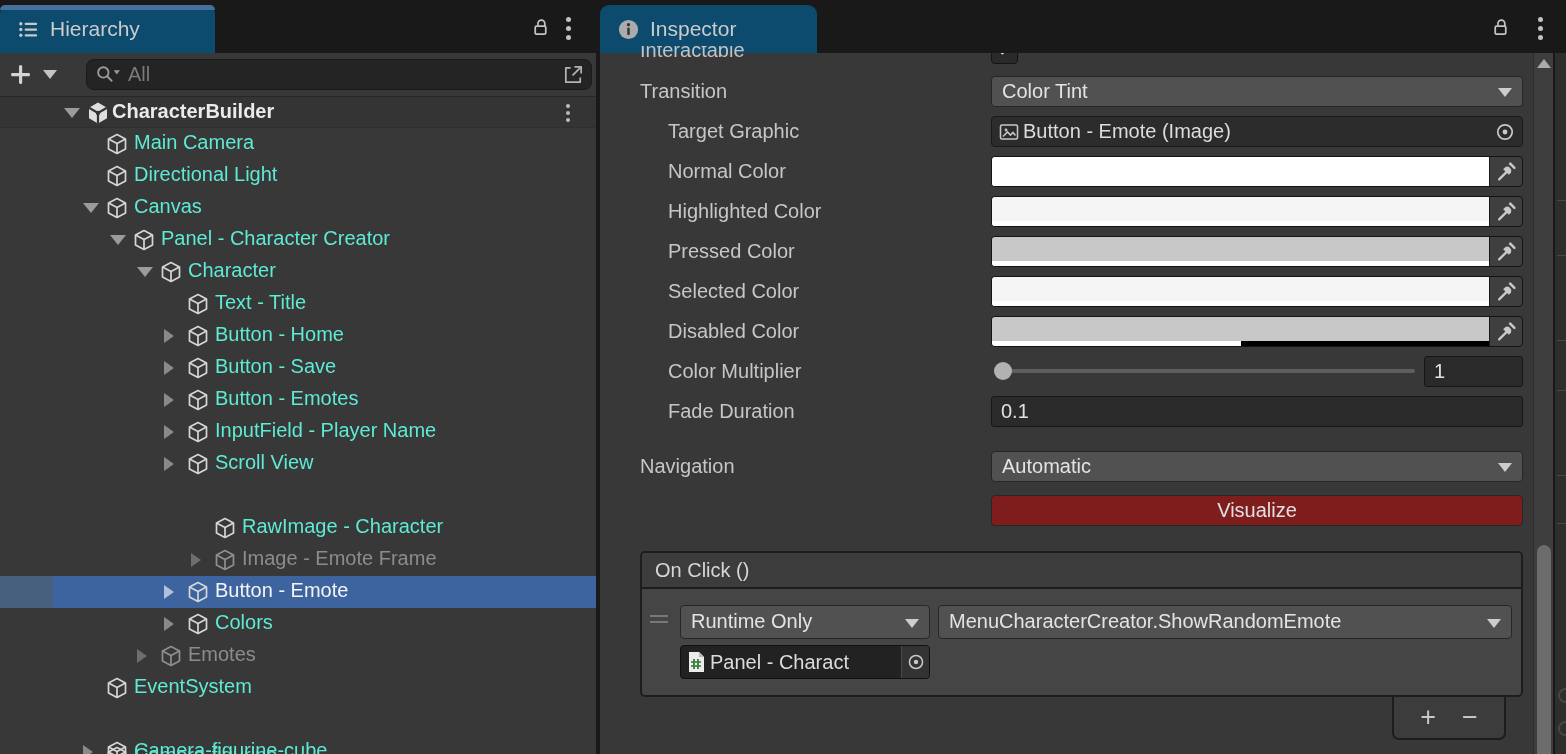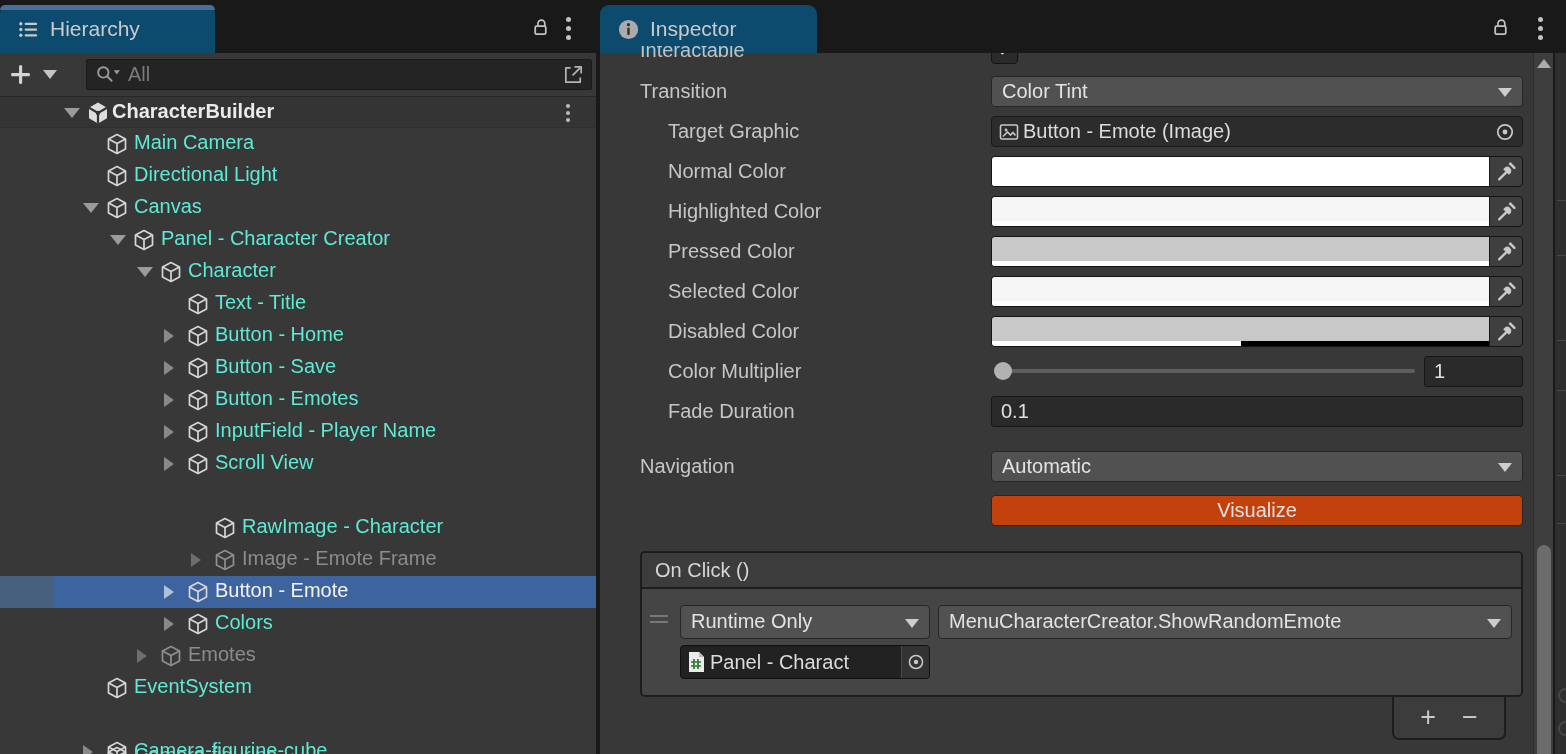--- a/index.html
+++ b/index.html
@@ -22,21 +22,21 @@
   .hierarchy { left:0; width:596px; }
   .hierarchy .tab { width:215px; }
   .hierarchy .hdr-lock { left:529px; }
   .hierarchy .panel-header .kebab { left:566px; top:17px; }
 
   .h-toolbar { position:absolute; top:53px; left:0; right:0; height:43px; background:#383838; z-index:4; }
   .create-btn { position:absolute; left:8px; top:7px; width:56px; height:28px; display:flex; align-items:center; }
   .caret-dn { width:0; height:0; border-left:7px solid transparent; border-right:7px solid transparent; border-top:9px solid #C4C4C4; }
   .create-btn .caret-dn { margin-left:10px; }
   .search { position:absolute; left:86px; top:6px; width:506px; height:31px; background:#242424;
-            border:1px solid #1A1A1A; border-radius:2px; display:flex; align-items:center; }
+            border:1px solid #1A1A1A; border-radius:8px; display:flex; align-items:center; }
   .search input { flex:1; background:transparent; border:none; outline:none; color:#CFCFCF;
                   font-size:20px; font-family:inherit; margin-left:6px; min-width:0; }
   .search input::placeholder { color:#7A7A7A; }
   .search-open { width:36px; height:29px; display:flex; align-items:center; justify-content:center; }
 
   .scene-row { position:absolute; top:96px; left:0; right:0; height:32px; background:#343434;
                border-top:1px solid #272727; border-bottom:1px solid #2E2E2E; z-index:3; }
   .scene-row .lbl { position:absolute; left:112px; top:3px; font-size:20px; font-weight:bold; color:#EAEAEA; }
   .scene-row .kebab { left:566px; top:7px; } .scene-row .kebab i { width:4px; height:4px; margin-bottom:3px; background:#BDBDBD; }
 
@@ -89,21 +89,21 @@
   .swatch-row { position:absolute; left:391px; width:532px; height:31px; border:1px solid #141414;
                 border-radius:4px; overflow:hidden; display:flex; background:#3F3F3F; }
   .swatch { position:relative; width:497px; height:100%; }
   .alpha-bar { position:absolute; left:0; right:0; bottom:0; height:5px; background:#000; }
   .alpha-fill { height:100%; background:#FFF; }
   .dropper-btn { flex:1; display:flex; align-items:center; justify-content:center; border-left:1px solid #191919; }
 
   .slider-track { position:absolute; left:400px; width:415px; height:4px; background:#5E5E5E; border-radius:2px; }
   .slider-handle { position:absolute; width:18px; height:18px; border-radius:50%; background:#B2B2B2; }
 
-  .btn { position:absolute; background:#c2410c; border:1px solid #272727; border-radius:4px;
+  .btn { position:absolute; background:#7f1d1d; border:1px solid #272727; border-radius:4px;
          color:#E0E0E0; font-size:20px; text-align:center; line-height:29px; }
 
   .ocbox { position:absolute; left:40px; top:498px; width:883px; height:146px; background:#454545;
            border:2px solid #1D1D1D; border-radius:5px; }
   .oc-header { height:36px; background:#3C3C3C; border-bottom:2px solid #1D1D1D; border-radius:4px 4px 0 0;
                line-height:34px; padding-left:13px; color:#D6D6D6; font-size:20px; }
   .oc-drag { position:absolute; left:8px; top:62px; width:18px; }
   .oc-drag i { display:block; height:2px; background:#787878; margin-bottom:4px; }
   .oc-dd { position:absolute; height:34px; background:#515151; border:1px solid #262626; border-radius:4px;
            color:#E3E3E3; font-size:20px; line-height:31px; padding-left:10px; white-space:nowrap; overflow:hidden; }

